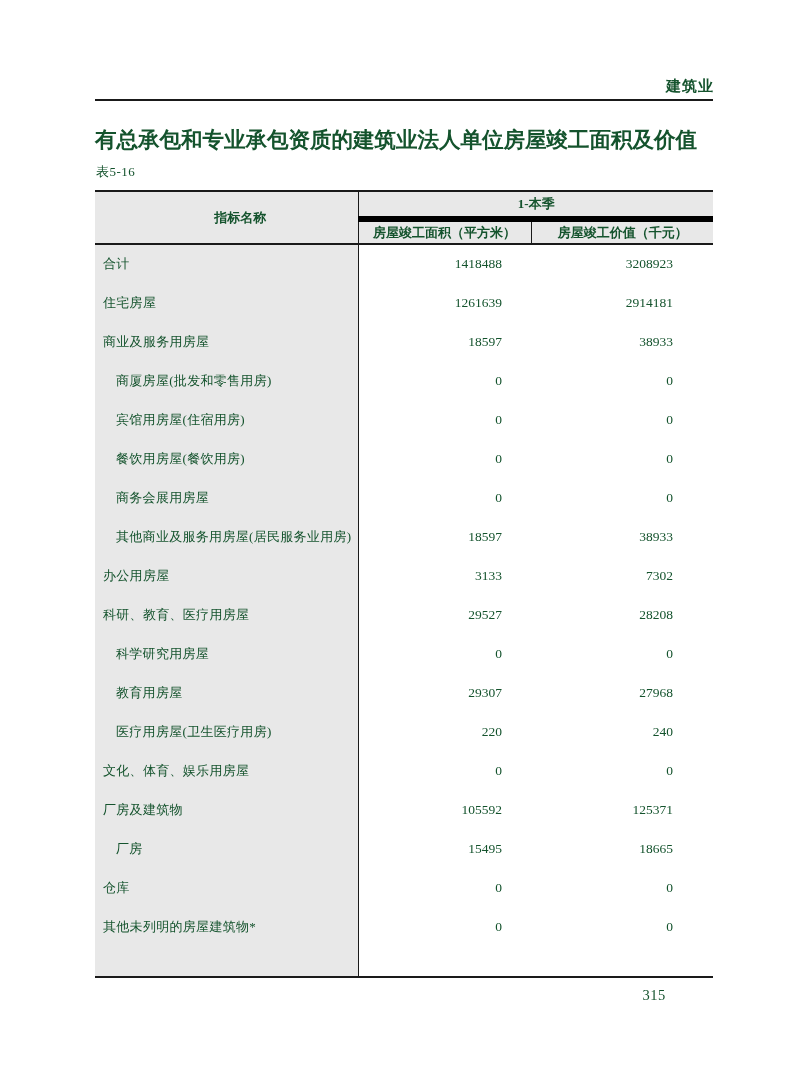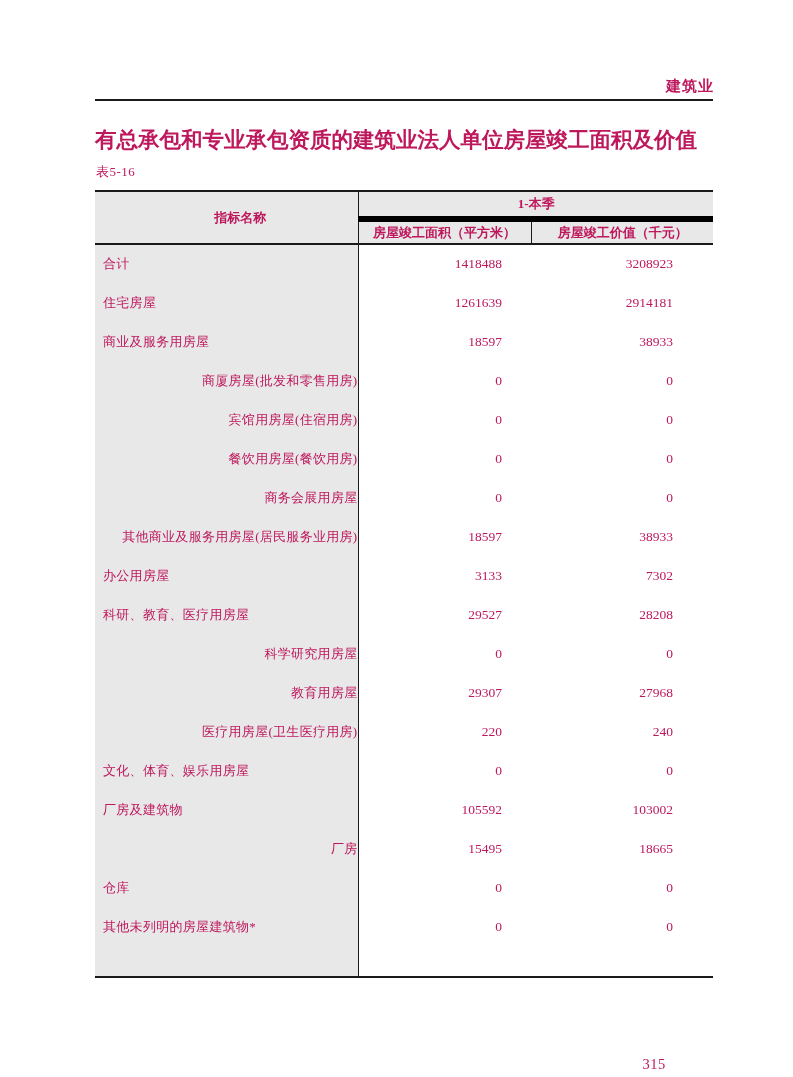--- a/index.html
+++ b/index.html
@@ -3,21 +3,21 @@
 <meta charset="utf-8">
 <style>
   * { margin: 0; padding: 0; box-sizing: border-box; }
   html, body { background: #ffffff; }
   .page {
     position: relative;
     width: 713px;
     height: 1077px;
     background: #ffffff;
     font-family: "Liberation Serif", "DejaVu Serif", serif;
-    color: #be185d;
+    color: #14532d;
     overflow: hidden;
   }
   .running-head {
     position: absolute;
     top: 77px;
     left: 95px;
     width: 619px;
     text-align: right;
     font-size: 15px;
     font-weight: bold;
@@ -86,33 +86,33 @@
   th.th-sub-1 { border-right: 1.5px solid #1a1a1a; }
 
   .data-table td { height: 39px; vertical-align: middle; margin-top: 40px; }
   td.cell-label {
     background: #e8e8e8;
     border-right: 1.5px solid #1a1a1a;
     font-size: 13px;
     padding-left: 8px;
     letter-spacing: 0.3px;
   }
-  td.cell-label.indent { padding-left: 21px; text-align: right; }
+  td.cell-label.indent { padding-left: 21px; }
   td.cell-num {
     background: #ffffff;
     text-align: right;
     font-size: 13.5px;
   }
   td.cell-area  { padding-right: 29px; padding-left: 32px; }
   td.cell-value { padding-right: 41px; }
   tr.spacer-row td { height: 31px; }
 
   .page-number {
     position: absolute;
-    top: 1056px;
+    top: 987px;
     left: 614px;
     width: 80px;
     text-align: center;
     font-size: 14.5px;
     letter-spacing: 0.5px;
   }
 </style>
 </head>
 <body>
 
@@ -209,21 +209,21 @@
           <td class="cell-num cell-value">240</td>
         </tr>
         <tr>
           <td class="cell-label">文化、体育、娱乐用房屋</td>
           <td class="cell-num cell-area">0</td>
           <td class="cell-num cell-value">0</td>
         </tr>
         <tr>
           <td class="cell-label">厂房及建筑物</td>
           <td class="cell-num cell-area">105592</td>
-          <td class="cell-num cell-value">103002</td>
+          <td class="cell-num cell-value">125371</td>
         </tr>
         <tr>
           <td class="cell-label indent">厂房</td>
           <td class="cell-num cell-area">15495</td>
           <td class="cell-num cell-value">18665</td>
         </tr>
         <tr>
           <td class="cell-label">仓库</td>
           <td class="cell-num cell-area">0</td>
           <td class="cell-num cell-value">0</td>

